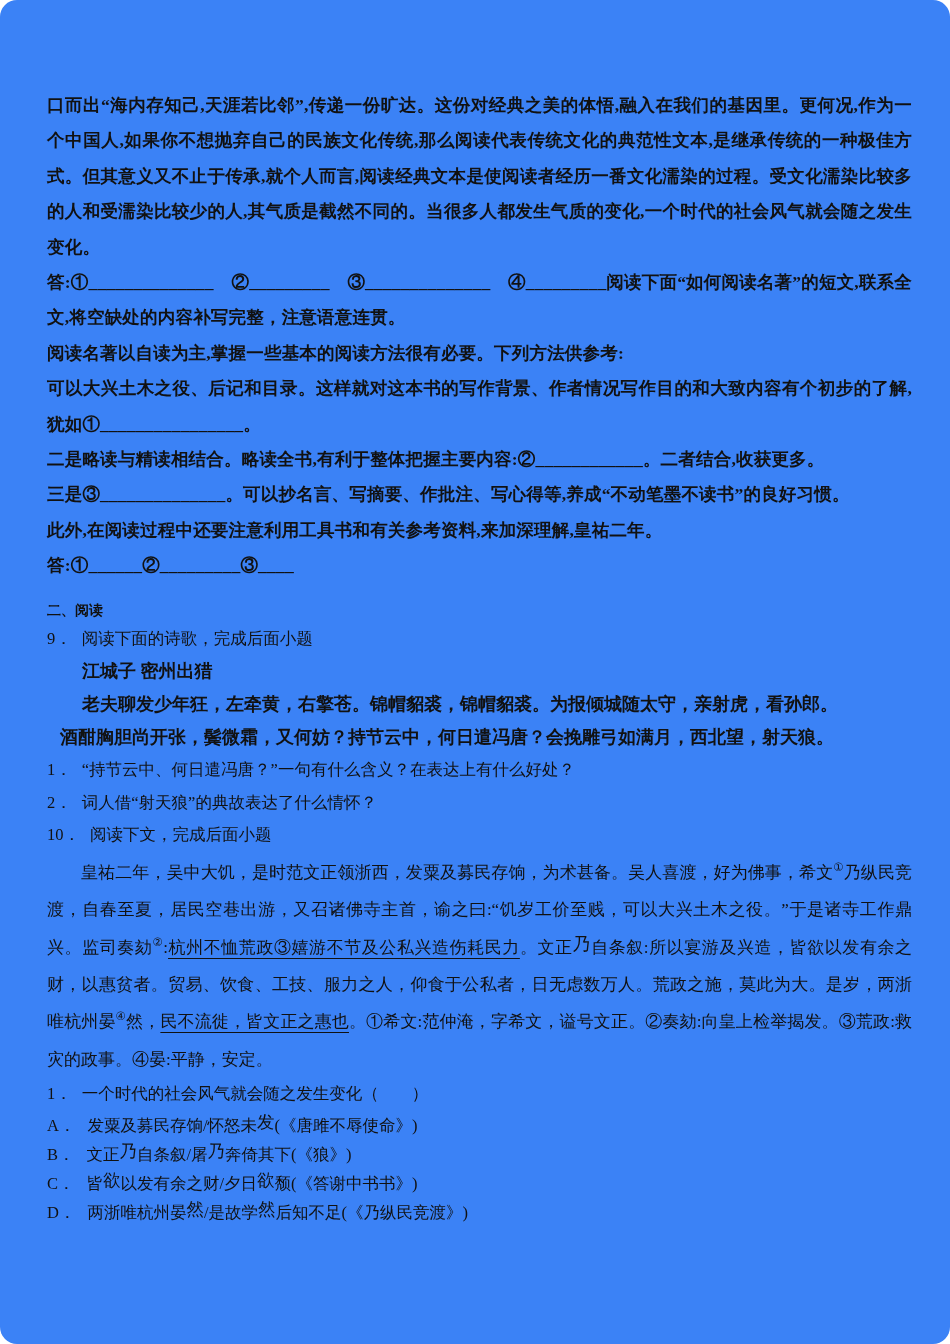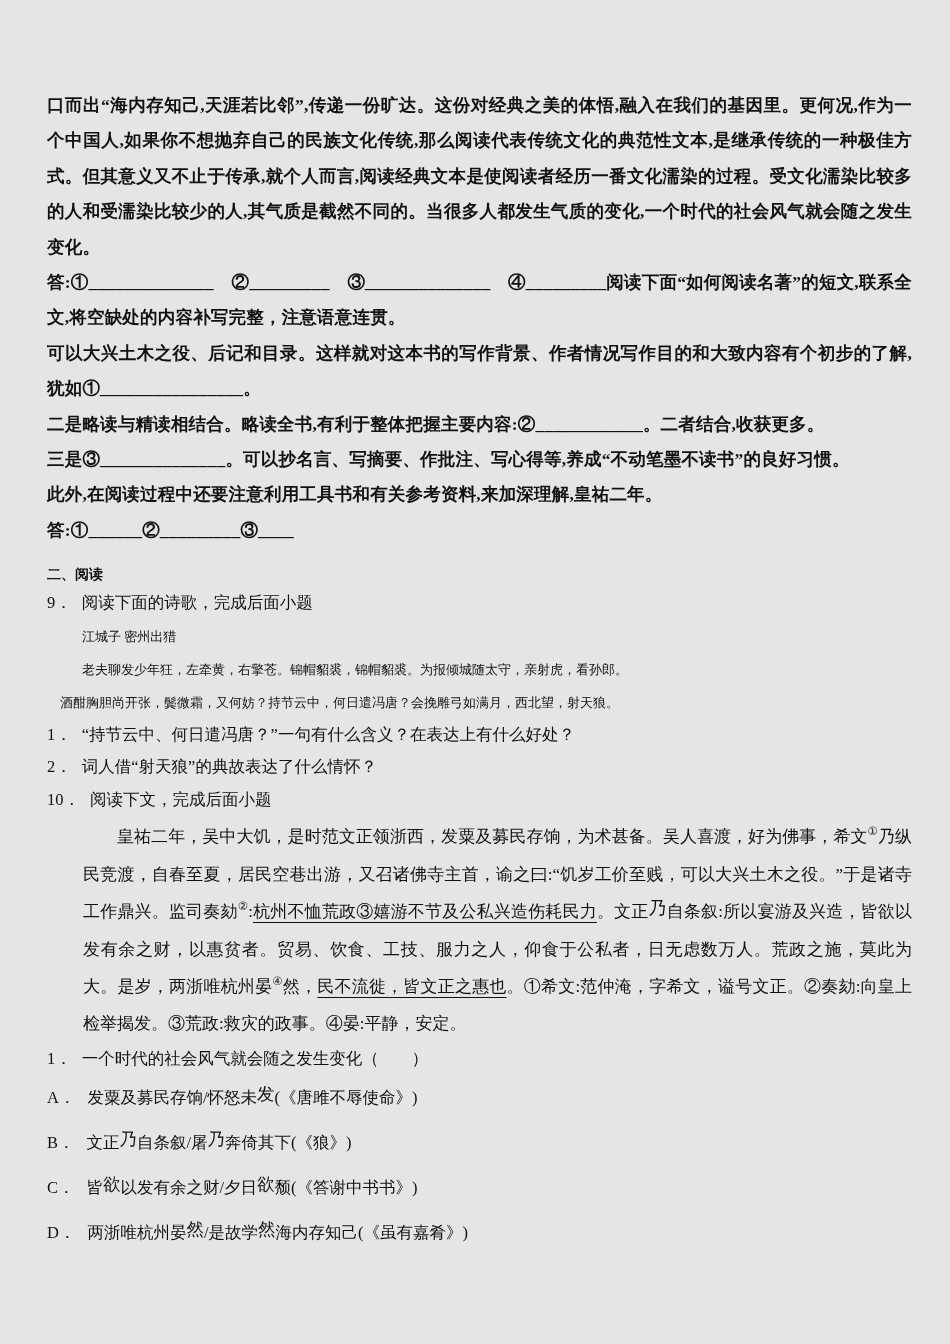--- a/index.html
+++ b/index.html
@@ -6,22 +6,23 @@
   html, body { background: #ffffff; }
   body {
     width: 950px; height: 1344px;
     font-family: "Liberation Serif", "DejaVu Serif", serif;
     color: #111;
     overflow: hidden;
   }
   .page {
     position: relative;
     width: 950px; height: 1344px;
-    background: #e5e5e5;
+    background: #3b82f6;
     padding: 88px 38px 0 47px;
+    border-radius: 17px;
   }
   
   .intro p {
     font-weight: bold;
     font-size: 17.5px;
     line-height: 35.4px;
     text-align: justify;
     letter-spacing: 0.2px;
   }
   
@@ -35,53 +36,53 @@
   
   .q-prompt, .q-sub {
     font-size: 16.5px;
     line-height: 32.5px;
     font-weight: normal;
   }
   .q-num { display: inline-block; margin-right: 10px; }
   
   .poem { padding-left: 35px; }
   .poem p {
-    font-size: 13px;
+    font-size: 18px;
     line-height: 33px;
-    font-weight: normal;
+    font-weight: bold;
   }
   .poem .poem-l2 { margin-left: -22px; }
   
   .passage {
     font-size: 17px;
     line-height: 37.4px;
     text-align: justify;
     text-indent: 2em;
     margin-top: 2px;
-    margin-left: 36px;
   }
   .passage .ul, .ul { text-decoration: underline; text-underline-offset: 5px; }
   .sup { vertical-align: super; font-size: 0.68em; line-height: 0; }
   .em-char {
     position: relative; top: -3px;
     font-size: 1.06em;
     font-family: "Liberation Sans", "DejaVu Sans", sans-serif;
   }
   
-  .options .q-sub { line-height: 45px; }
+  .options .q-sub { line-height: 29px; }
   .opt-label { display: inline-block; margin-right: 12px; }
 </style>
 </head>
 <body>
 
 <div class="page">
 
   <section class="intro">
     <p>口而出“海内存知己,天涯若比邻”,传递一份旷达。这份对经典之美的体悟,融入在我们的基因里。更何况,作为一个中国人,如果你不想抛弃自己的民族文化传统,那么阅读代表传统文化的典范性文本,是继承传统的一种极佳方式。但其意义又不止于传承,就个人而言,阅读经典文本是使阅读者经历一番文化濡染的过程。受文化濡染比较多的人和受濡染比较少的人,其气质是截然不同的。当很多人都发生气质的变化,一个时代的社会风气就会随之发生变化。</p>
     <p>答:①______________　②_________　③______________　④_________阅读下面“如何阅读名著”的短文,联系全文,将空缺处的内容补写完整，注意语意连贯。</p>
+    <p>阅读名著以自读为主,掌握一些基本的阅读方法很有必要。下列方法供参考:</p>
     <p>可以大兴土木之役、后记和目录。这样就对这本书的写作背景、作者情况写作目的和大致内容有个初步的了解,犹如①________________。</p>
     <p>二是略读与精读相结合。略读全书,有利于整体把握主要内容:②____________。二者结合,收获更多。</p>
     <p>三是③______________。可以抄名言、写摘要、作批注、写心得等,养成“不动笔墨不读书”的良好习惯。</p>
     <p>此外,在阅读过程中还要注意利用工具书和有关参考资料,来加深理解,皇祐二年。</p>
     <p>答:①______②_________③____</p>
   </section>
 
   <h2 class="sec-heading">二、阅读</h2>
 
   <section>
@@ -113,18 +114,18 @@
       <p class="q-sub">
         <span class="opt-label">A．</span><span><span>发粟及募民存饷/怀怒未</span><span class="em-char">发</span><span>(《唐雎不辱使命》)</span></span>
       </p>
       <p class="q-sub">
         <span class="opt-label">B．</span><span><span>文正</span><span class="em-char">乃</span><span>自条叙/屠</span><span class="em-char">乃</span><span>奔倚其下(《狼》)</span></span>
       </p>
       <p class="q-sub">
         <span class="opt-label">C．</span><span><span>皆</span><span class="em-char">欲</span><span>以发有余之财/夕日</span><span class="em-char">欲</span><span>颓(《答谢中书书》)</span></span>
       </p>
       <p class="q-sub">
-        <span class="opt-label">D．</span><span><span>两浙唯杭州晏</span><span class="em-char">然</span><span>/是故学</span><span class="em-char">然</span><span>海内存知己(《虽有嘉肴》)</span></span>
+        <span class="opt-label">D．</span><span><span>两浙唯杭州晏</span><span class="em-char">然</span><span>/是故学</span><span class="em-char">然</span><span>后知不足(《乃纵民竞渡》)</span></span>
       </p>
     </div>
   </section>
 
 </div>
 
 </body></html>

